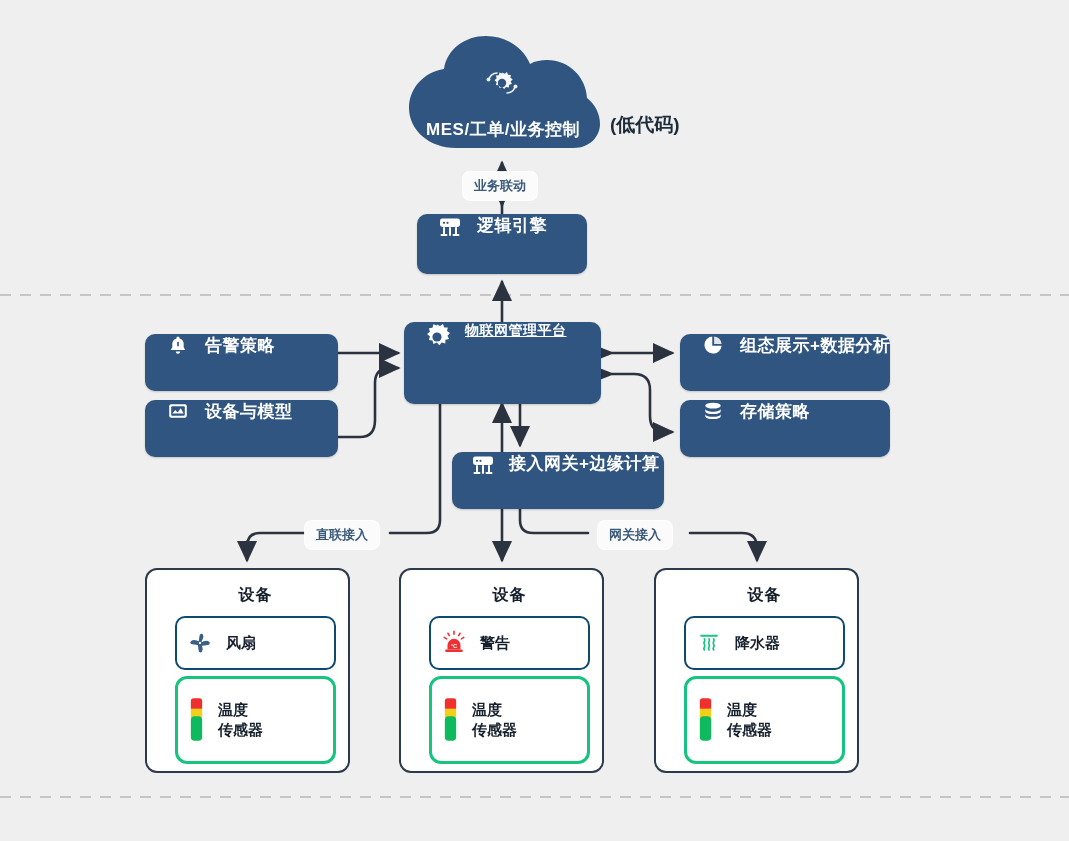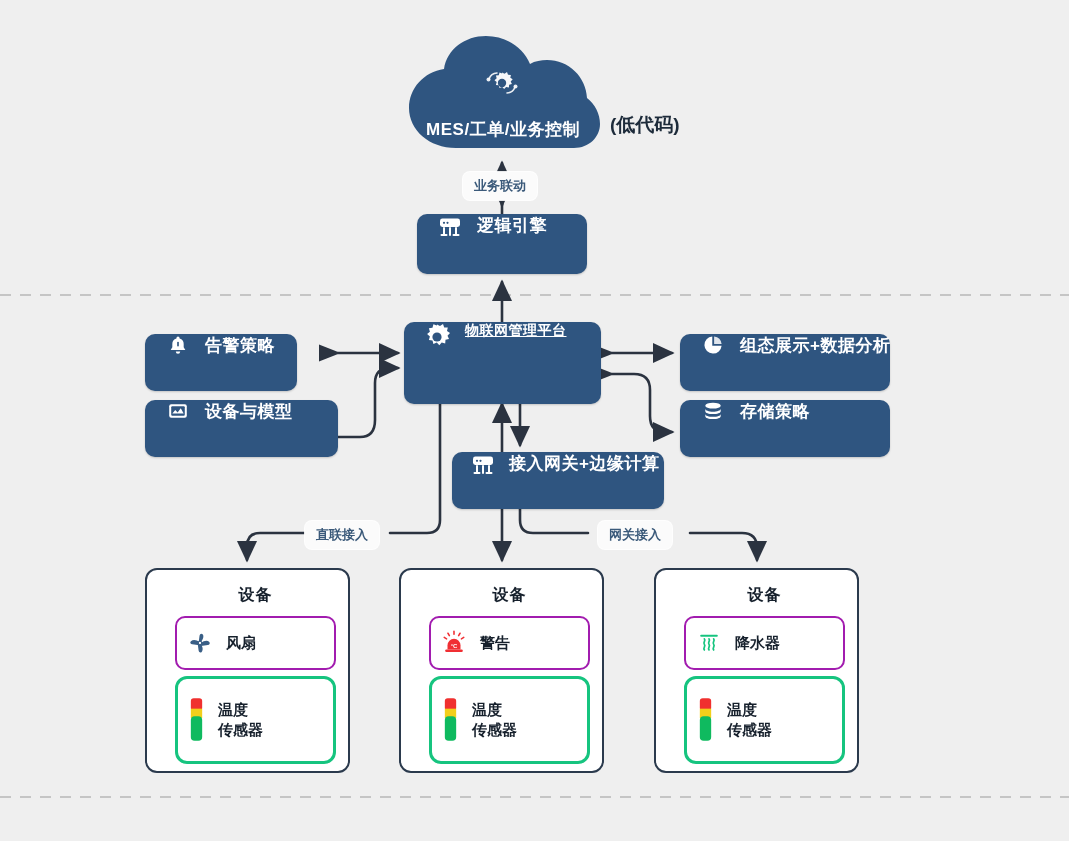--- a/index.html
+++ b/index.html
@@ -116,21 +116,21 @@
     text-align: center;
     font-size: 16px;
     font-weight: bold;
     color: #16202c;
     padding: 5px 0 10px 0;
     letter-spacing: 1px;
   }
   .device-item {
     box-sizing: border-box;
     background: #ffffff;
-    border: 2px solid #a21caf;
+    border: 2px solid #0c4a6e;
     border-radius: 10px;
     height: 54px;
     display: flex;
     align-items: center;
     padding: 0 10px;
     gap: 13px;
   }
   .device-item.sensor {
     border-color: #16c47f;
     border-width: 3px;
@@ -236,21 +236,21 @@
   <div class="node node-blue" style="left:404px; top:322px; width:197px; height:82px; padding-left:18px; gap:13px;">
     <span class="icon-box">
       <svg viewBox="0 0 30 30" width="30" height="30">
         <path d="M15 2.5 l3 1.6 3-2 1.2 3.4 3.6 .1 -.8 3.5 3 2 -2.5 2.6 1.5 3.2 -3.5 .9 -.3 3.6 -3.5-.9 -2.4 2.7 -2.5-2.6 -3.4 1.3 -.9-3.5 -3.6-.4 1-3.5 -2.8-2.4 2.8-2.4 -1-3.5 3.6-.4 .9-3.5 3.4 1.3z" fill="#ffffff"></path>
         <circle cx="15" cy="15" r="4.6" fill="#2f5580"></circle>
       </svg>
     </span>
     <span class="node-label" style="font-size:14px;text-decoration:underline;">物联网管理平台</span>
   </div>
 
-  <div class="node node-blue" style="left:145px; top:334px; width:152px; height:57px; padding-left:22px; gap:16px;">
+  <div class="node node-blue" style="left:145px; top:334px; width:193px; height:57px; padding-left:22px; gap:16px;">
     <span class="icon-box">
       <svg viewBox="0 0 24 24" width="22" height="22">
         <path d="M12 2.6 a1.7,1.7 0 0 1 1.7,1.7 v.5 a6.2,6.2 0 0 1 4.5,6 v3.6 l1.8,3.1 h-16 l1.8,-3.1 v-3.6 a6.2,6.2 0 0 1 4.5,-6 v-.5 A1.7,1.7 0 0 1 12,2.6 z" fill="#ffffff"></path>
         <path d="M9.6,19.1 h4.8 a2.4,2.4 0 0 1 -4.8,0 z" fill="#ffffff"></path>
         <rect x="11.1" y="8.4" width="1.8" height="5.2" rx="0.9" fill="#2f5580"></rect>
       </svg>
     </span>
     <span class="node-label">告警策略</span>
   </div>
 

